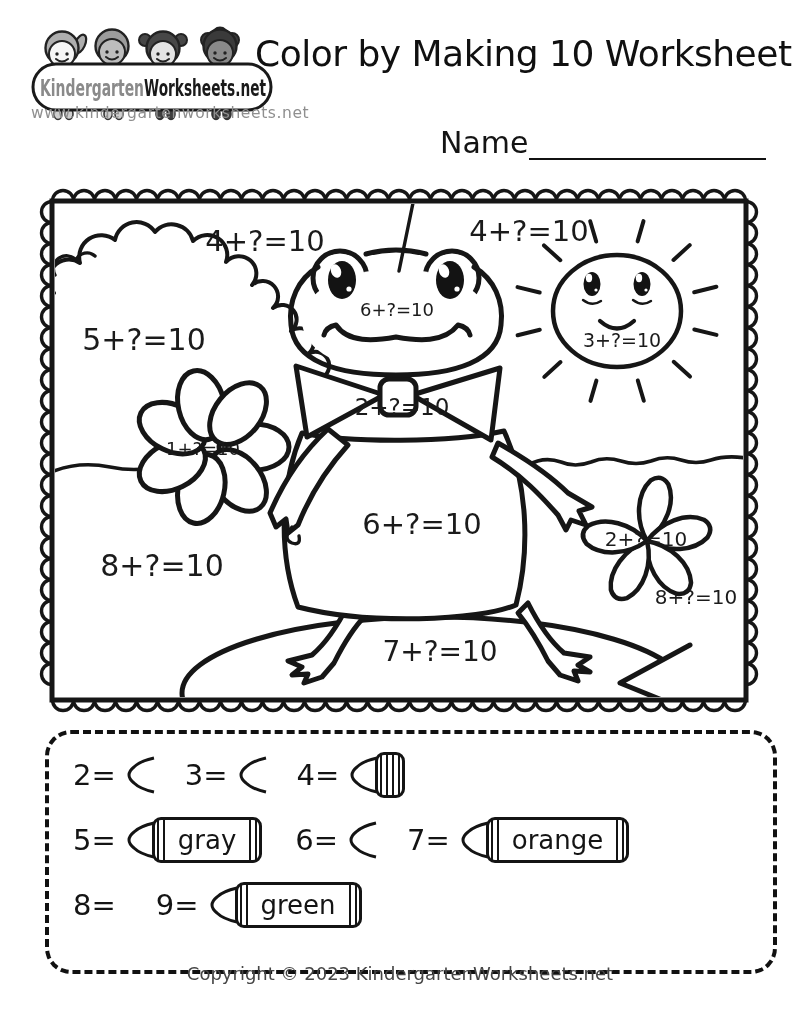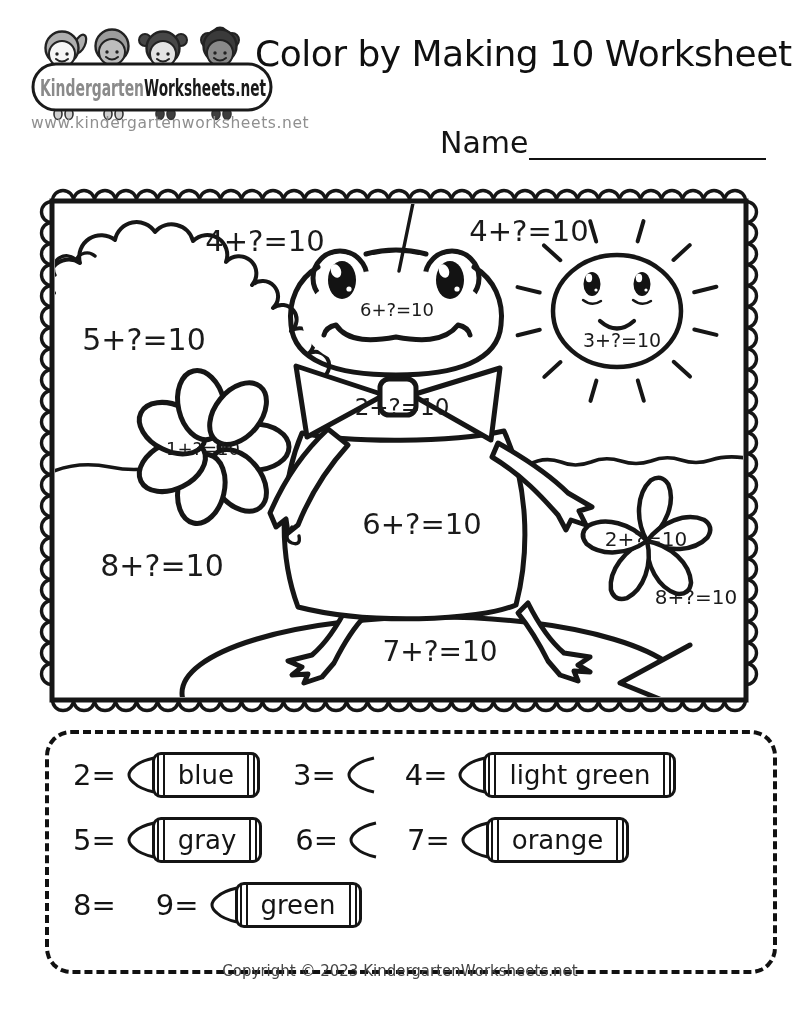--- a/index.html
+++ b/index.html
@@ -3,21 +3,21 @@
 <meta charset="utf-8">
 <style>
   html,body { margin:0; padding:0; background:#ffffff; }
   .page {
     position:relative; width:800px; height:1035px; background:#fff;
     font-family:"DejaVu Sans", sans-serif; color:#141414; overflow:hidden;
   }
   .abs { position:absolute; }
 
   
-  .site-url { left:31px; top:114px; font-size:15.5px; color:#8f8f8f; letter-spacing:0.6px; }
+  .site-url { left:31px; top:104px; font-size:15.5px; color:#8f8f8f; letter-spacing:0.6px; }
   .title { left:255px; top:33px; width:470px; text-align:center; font-size:36px; color:#101010; letter-spacing:-0.5px; white-space:nowrap; }
   .name-row { left:440px; top:124px; display:flex; align-items:flex-end; }
   .name-label { font-size:30px; }
   .name-line { width:237px; height:34px; border-bottom:2.5px solid #111; }
 
   
   .key-box {
     left:45px; top:730px; width:700px; height:218px;
     border:4px dashed #111; border-radius:26px;
     padding:18px 0 0 24px; box-sizing:content-box;
@@ -28,21 +28,21 @@
   .crayon { display:flex; align-items:center; }
   .crayon-tip-svg { margin-right:-3px; display:block; }
   .crayon-body {
     border:3px solid #141414; border-radius:9px; height:40px;
     display:flex; align-items:center; background:#fff;
   }
   .stripe { align-self:stretch; width:4px; border-left:2.5px solid #141414; border-right:2.5px solid #141414; margin:0 2px; }
   .crayon-label { padding:0 11px; font-size:26px; line-height:1; white-space:nowrap; }
 
   
-  .footer { left:0; top:962px; width:800px; text-align:center; font-size:15px; color:#454545; line-height:1.3; }
+  .footer { left:0; top:962px; width:800px; text-align:center; font-size:18px; color:#454545; line-height:1.3; }
   text.eq { fill:#1b1b1b; text-anchor:middle; font-family:"DejaVu Sans", sans-serif; }
 </style>
 </head>
 <body>
 
 <div class="page">
 
   <svg class="abs" style="left:28px; top:14px;" width="250" height="112" viewBox="0 0 250 112">
 
     <g>
@@ -344,44 +344,38 @@
 
   <div class="abs key-box">
 
     <div class="key-row">
       <span class="key-item">
         <span class="key-num">2=</span>
         <span class="crayon">
           <svg class="crayon-tip-svg" width="32" height="46" viewBox="0 0 32 46">
             <path d="M 31,6 C 22,8 14,12 11,15 Q 1,23 11,31 C 14,34 22,38 31,40" fill="#fff" stroke="#141414" stroke-width="3" stroke-linejoin="round"></path>
           </svg>
+        </span>
+      </span>
+      <span class="key-item">
+        <span class="key-num">3=</span>
+        <span class="crayon">
+          <svg class="crayon-tip-svg" width="32" height="46" viewBox="0 0 32 46">
+            <path d="M 31,6 C 22,8 14,12 11,15 Q 1,23 11,31 C 14,34 22,38 31,40" fill="#fff" stroke="#141414" stroke-width="3" stroke-linejoin="round"></path>
+          </svg>
+        </span>
+      </span>
+      <span class="key-item">
+        <span class="key-num">4=</span>
+        <span class="crayon">
+          <svg class="crayon-tip-svg" width="32" height="46" viewBox="0 0 32 46">
+            <path d="M 31,6 C 22,8 14,12 11,15 Q 1,23 11,31 C 14,34 22,38 31,40" fill="#fff" stroke="#141414" stroke-width="3" stroke-linejoin="round"></path>
+          </svg>
           <span class="crayon-body">
               <span class="stripe"></span>
-              <span class="crayon-label">blue</span>
-              <span class="stripe"></span>
-            </span>
-        </span>
-      </span>
-      <span class="key-item">
-        <span class="key-num">3=</span>
-        <span class="crayon">
-          <svg class="crayon-tip-svg" width="32" height="46" viewBox="0 0 32 46">
-            <path d="M 31,6 C 22,8 14,12 11,15 Q 1,23 11,31 C 14,34 22,38 31,40" fill="#fff" stroke="#141414" stroke-width="3" stroke-linejoin="round"></path>
-          </svg>
-        </span>
-      </span>
-      <span class="key-item">
-        <span class="key-num">4=</span>
-        <span class="crayon">
-          <svg class="crayon-tip-svg" width="32" height="46" viewBox="0 0 32 46">
-            <path d="M 31,6 C 22,8 14,12 11,15 Q 1,23 11,31 C 14,34 22,38 31,40" fill="#fff" stroke="#141414" stroke-width="3" stroke-linejoin="round"></path>
-          </svg>
-          <span class="crayon-body">
-              <span class="stripe"></span>
-              <span class="crayon-label">light green</span>
               <span class="stripe"></span>
             </span>
         </span>
       </span>
     </div>
 
     <div class="key-row">
       <span class="key-item">
         <span class="key-num">5=</span>
         <span class="crayon">

